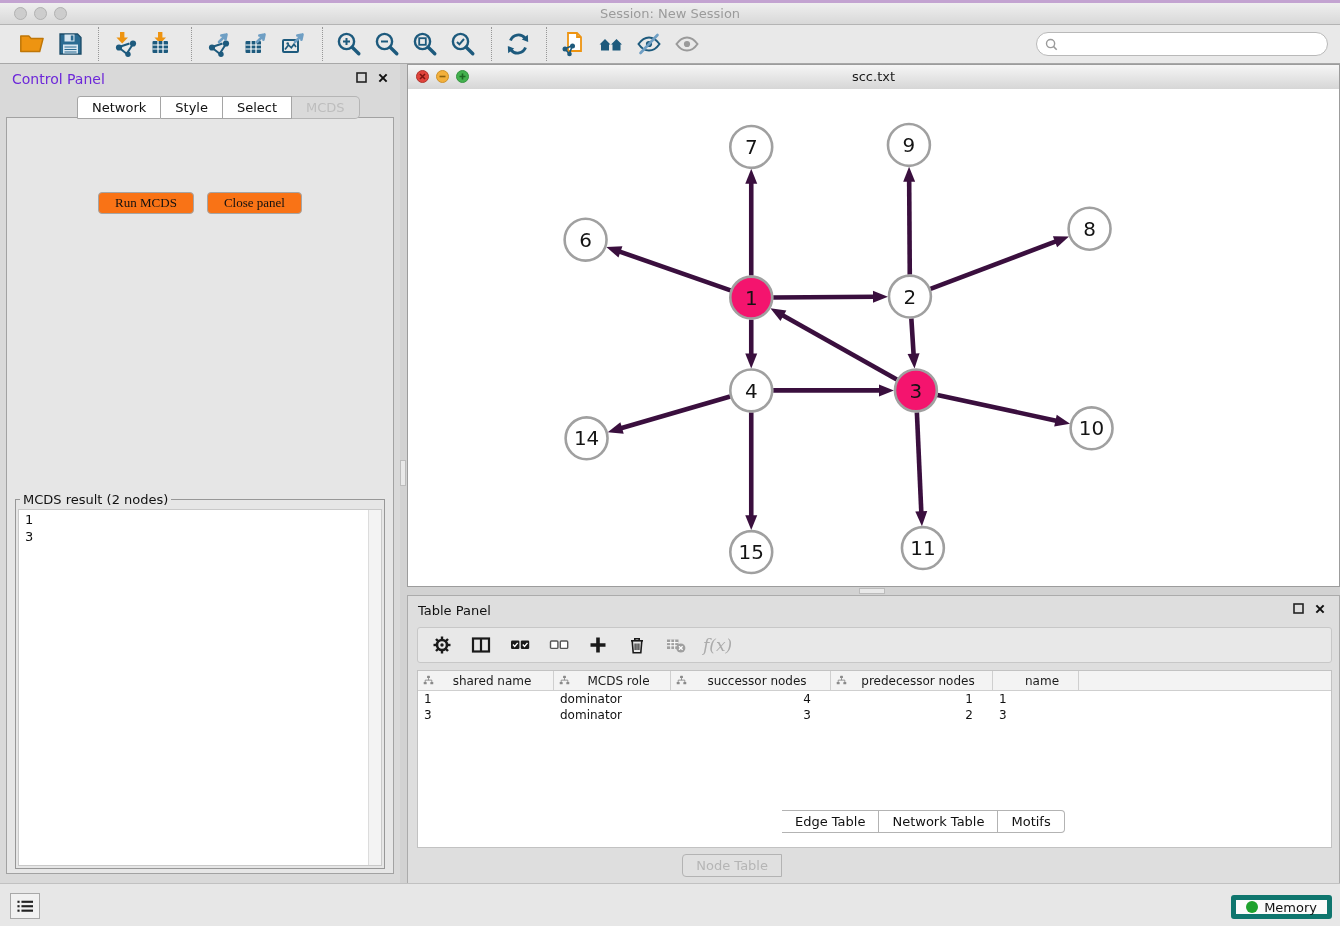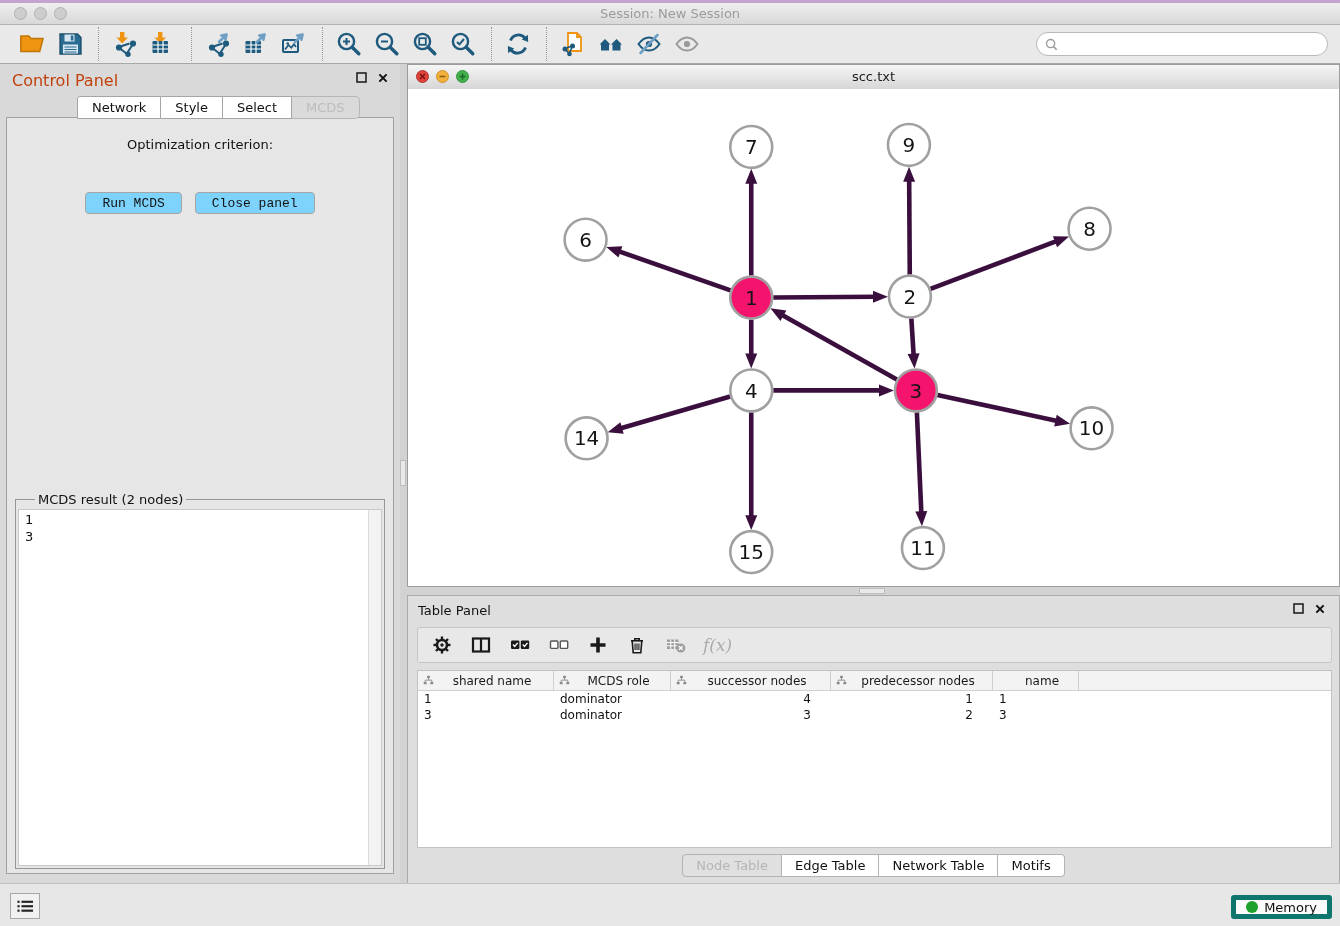--- a/index.html
+++ b/index.html
@@ -24,40 +24,40 @@
   .search-wrap{margin-left:auto;margin-right:6px;width:292px;height:24px;background:#fff;
                border:1px solid #b9b9b9;border-radius:12px;display:flex;align-items:center;
                padding:0 8px;box-sizing:border-box;}
   .search-wrap svg{width:13px;height:13px;margin-right:5px;flex:none;}
   .search-wrap input{border:none;outline:none;flex:1;font-size:13px;background:transparent;
                      font-family:"DejaVu Sans","Liberation Sans",sans-serif;}
   
   .main{position:absolute;top:64px;left:0;right:0;bottom:42px;}
   
   .control-panel{position:absolute;left:0;top:0;width:400px;height:100%;background:#d9d9d9;}
-  .panel-title{position:absolute;left:12px;top:7px;font-size:16px;color:#c2410c;}
+  .panel-title{position:absolute;left:12px;top:7px;font-size:14px;color:#6d28d9;}
   .panel-ctrls{position:absolute;right:12px;top:8px;display:flex;gap:11px;align-items:center;}
   .panel-ctrls svg{display:block;}
   .cp-tabs{position:absolute;left:77px;top:32px;display:flex;z-index:2;}
   .cp-tab{height:21px;line-height:21px;padding:0 14px;background:#fff;border:1px solid #a5a5a5;
           border-left:none;font-size:13px;color:#111;cursor:pointer;}
   .cp-tab:first-child{border-left:1px solid #a5a5a5;border-radius:3px 0 0 0;}
   .cp-tab.active{background:#dadada;color:#bdbdbd;border-radius:0 5px 5px 0;border-color:#b5b5b5;}
   .cp-body{position:absolute;left:6px;right:6px;top:53px;bottom:10px;border:1px solid #a2a2a2;background:#e6e6e6;}
   .opt-label{position:absolute;top:19px;left:0;right:0;text-align:center;font-size:13px;color:#111;}
   .dropdown{position:absolute;left:38px;right:38px;top:41px;height:23px;background:#fff;
             border:1px solid #a5a5a5;border-radius:4px;font-size:13px;display:flex;align-items:center;
             padding:0 6px 0 10px;box-sizing:border-box;cursor:pointer;}
   .dd-chevrons{margin-left:auto;}
   .btn-row{position:absolute;top:74px;left:0;right:0;display:flex;justify-content:center;gap:13px;}
-  .btn{height:22px;background:#7dd3fc;border:1px solid #a5a5a5;border-radius:4px;font-size:13px;
-       padding:0 16px;cursor:pointer;font-family:Liberation Mono, monospace;color:#111;}
+  .btn{height:22px;background:#f97316;border:1px solid #a5a5a5;border-radius:4px;font-size:13px;
+       padding:0 16px;cursor:pointer;font-family:Liberation Serif, serif;color:#111;}
   .result-box{position:absolute;left:8px;right:8px;top:374px;bottom:4px;border:1px solid #979797;
               margin:0;padding:2px;background:#e6e6e6;}
-  .result-box legend{font-size:13px;padding:0 3px;margin-left:17px;color:#111;}
+  .result-box legend{font-size:13px;padding:0 3px;margin-left:2px;color:#111;}
   .result-area{position:relative;width:100%;height:100%;background:#fff;border:1px solid #c9c9c9;
                box-sizing:border-box;font-size:13px;padding:1px 16px 1px 6px;overflow:hidden;}
   .result-area .line{height:17px;line-height:17px;color:#111;}
   .result-scroll{position:absolute;right:0;top:0;bottom:0;width:12px;background:#f3f3f3;border-left:1px solid #dcdcdc;}
   
   .v-divider{position:absolute;left:400px;top:0;width:7px;height:100%;background:#d2d2d2;}
   .v-divider .handle{position:absolute;top:396px;left:0;width:6px;height:26px;background:#e9e9e9;border:1px solid #bcbcbc;box-sizing:border-box;}
   .h-divider{position:absolute;top:523px;left:0;right:0;height:8px;background:#d2d2d2;}
   .h-divider .handle{position:absolute;left:452px;top:1px;width:26px;height:6px;background:#e9e9e9;border:1px solid #bcbcbc;box-sizing:border-box;}
   
@@ -87,21 +87,21 @@
   .th{position:relative;box-sizing:border-box;border-right:1px solid #cfcfcf;display:flex;align-items:center;
       justify-content:center;font-size:12px;color:#1a1a1a;flex:none;padding-left:13px;}
   .th .tree{position:absolute;left:5px;top:4px;width:11px;height:11px;}
   .tr{display:flex;height:16px;align-items:center;font-size:12px;color:#111;}
   .td{box-sizing:border-box;flex:none;overflow:hidden;white-space:nowrap;}
   .td.left{text-align:left;padding-left:6px;}
   .td.right{text-align:right;padding-right:20px;}
   .tp-tabs{position:absolute;bottom:6px;left:0;right:0;display:flex;justify-content:center;}
   .tp-tab{height:21px;line-height:21px;padding:0 13px;background:#fff;border:1px solid #b3b3b3;border-left:none;
           font-size:13px;color:#111;cursor:pointer;}
-  .tp-tab:first-child{border-left:1px solid #b3b3b3;border-radius:4px 0 0 4px;}
+  .tp-tab:first-child{border-left:1px solid #b3b3b3;border-radius:4px 0 0 4px;margin-top:44px;}
   .tp-tab:last-child{border-radius:0 4px 4px 0;}
   .tp-tab.active{background:#e0e0e0;color:#b5b5b5;}
   
   .statusbar{position:absolute;bottom:0;left:0;right:0;height:42px;background:#e7e7e7;border-top:1px solid #c1c1c1;}
   .list-btn{position:absolute;left:10px;top:9px;width:30px;height:26px;background:#f1f1f1;border:1px solid #a8a8a8;
             display:flex;align-items:center;justify-content:center;cursor:pointer;}
   .memory-btn{position:absolute;right:8px;top:11px;height:24px;background:#fbfbfb;border:5px solid #0f766e;border-radius:3px;
               display:flex;align-items:center;gap:6px;padding:0 10px;font-size:13px;color:#111;cursor:pointer;font-family:inherit;}
   .mem-dot{width:12px;height:12px;border-radius:50%;background:#1ea12d;}
 </style>
@@ -255,21 +255,20 @@
             </svg>
           </span>
       </div>
       <div class="cp-tabs" id="cp-tabs">
           <div class="cp-tab">Network</div>
           <div class="cp-tab">Style</div>
           <div class="cp-tab">Select</div>
           <div class="cp-tab active">MCDS</div>
         </div>
       <div class="cp-body">
-        <div class="opt-label">Optimization criterion:</div>
         <div class="btn-row">
           <button class="btn">Run MCDS</button>
           <button class="btn">Close panel</button>
         </div>
         <fieldset class="result-box">
           <legend>MCDS result (2 nodes)</legend>
           <div class="result-area" id="result-area">
             <div class="result-scroll"></div>
           <div class="line">1</div>
               <div class="line">3</div>

